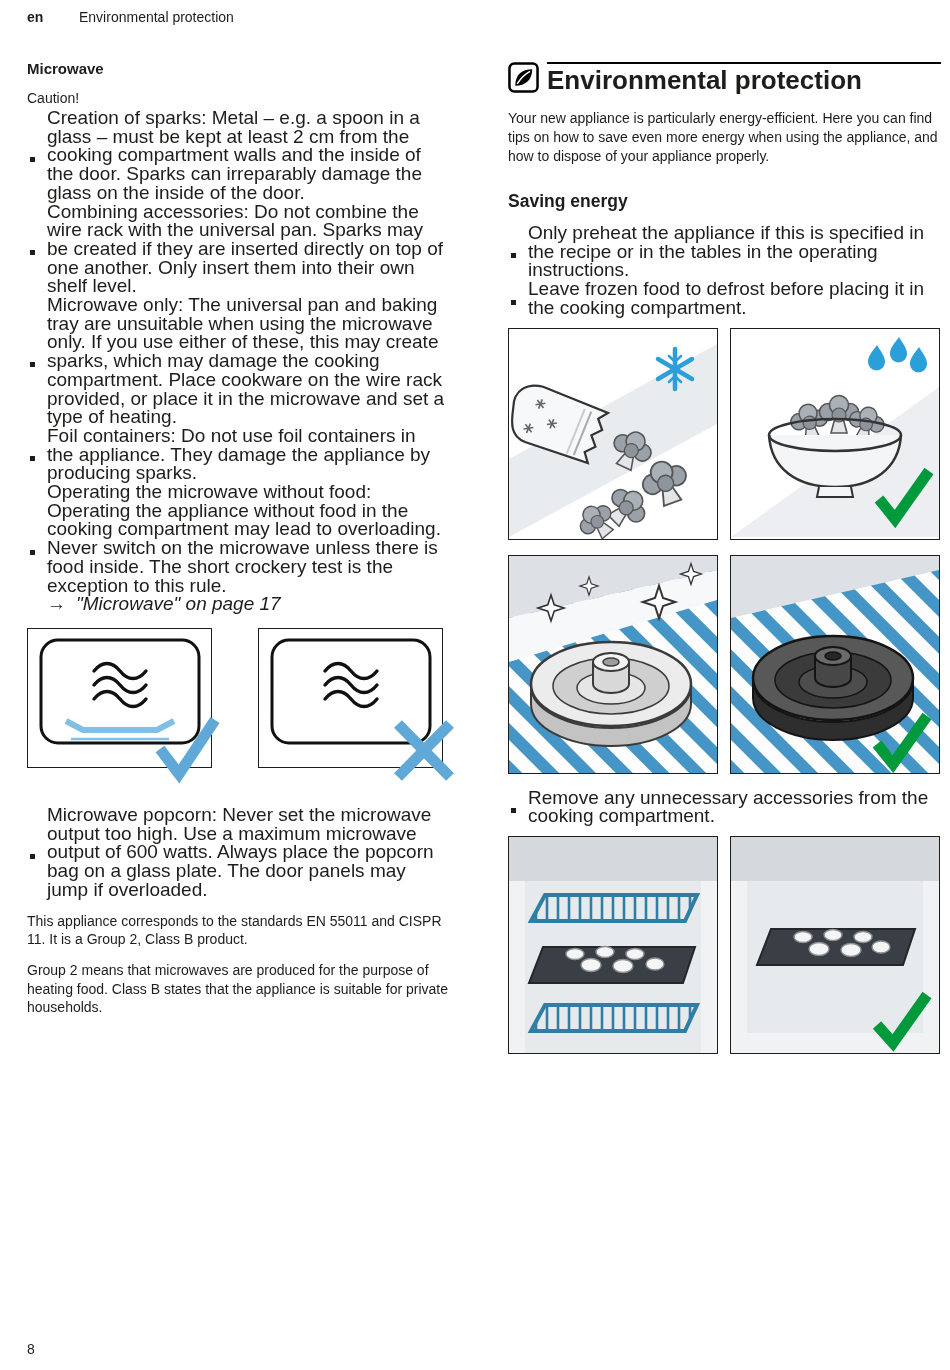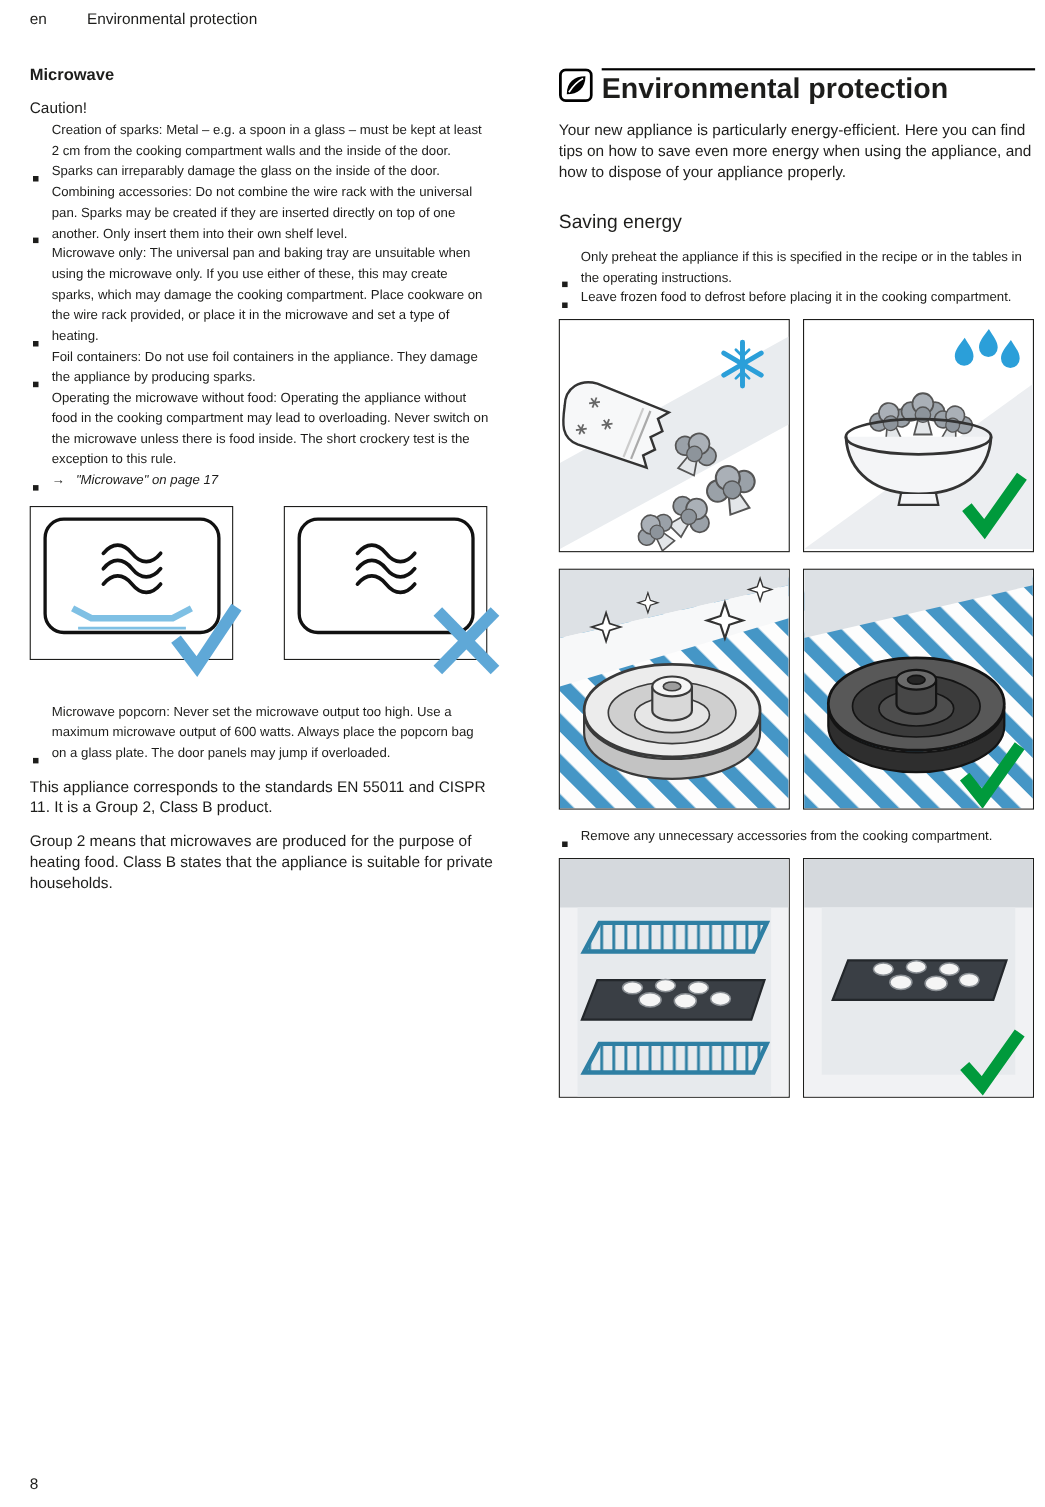--- a/index.html
+++ b/index.html
@@ -1,30 +1,30 @@
 <!DOCTYPE html>
 <html><head>
 <meta charset="utf-8">
 <style>
   *{box-sizing:border-box;margin:0;padding:0}
   html,body{width:950px;height:1370px}
   body{position:relative;background:#fff;color:#1d1d1b;font-family:"Liberation Sans",sans-serif}
 
   .header{position:absolute;top:9px;left:27px;font-size:14px}
-  .header .lang{font-weight:normal;display:inline-block;width:52px}
+  .header .lang{font-weight:bold;display:inline-block;width:52px}
   .pagenum{position:absolute;left:27px;bottom:13px;font-size:14px}
 
   .col-left{position:absolute;left:27px;top:60px;width:428px}
   .col-right{position:absolute;left:508px;top:62px;width:433px}
 
   h2.section{font-size:15px;font-weight:bold;margin-bottom:13px}
   .caution{font-weight:normal;font-size:14px;margin-bottom:3px}
 
   .blist{list-style:none}
-  .blist li{display:flex;align-items:flex-end;font-size:12px;line-height:18.7px}
+  .blist li{display:flex;align-items:center;font-size:19px;line-height:18.7px}
   .blist .sq{flex:none;width:5px;height:5px;background:#1d1d1b;margin:7px 12px 0 3px}
   .blist .bt{flex:1;padding-right:8px}
   .refline{display:flex;gap:10px;margin-top:0}
   .refline .arrow{font-style:normal}
   .refline .reftext{font-style:italic}
 
   .para{font-size:14px;line-height:18.7px;margin-top:12px}
 
   .figrow{display:flex}
   .figrow-mw{gap:46px;margin-top:14px;margin-bottom:38px}
@@ -35,21 +35,21 @@
   .rbox{width:210px;overflow:hidden}
   .rbox svg{display:block}
   .h212{height:212px}.h219{height:219px}.h218{height:218px}
 
   .chapter{display:flex;align-items:flex-start;gap:8px}
   .chapter .icon{flex:none;width:31px;height:31px}
   .chapter .titlewrap{flex:1;border-top:2.5px solid #000;padding-top:1px}
   .chapter .title{font-size:26px;font-weight:bold;line-height:30px}
 
   .intro{margin-top:14px;font-size:14px;line-height:19px}
-  .subhead{font-size:17.5px;font-weight:normal;margin:25px 0 12px}
+  .subhead{font-size:17.5px;font-weight:bold;margin:25px 0 12px}
 </style>
 </head>
 <body>
 
 <div class="header">
   <span class="lang">en</span><span>Environmental protection</span>
 </div>
 <div class="pagenum">8</div>
 
 <div class="col-left">

